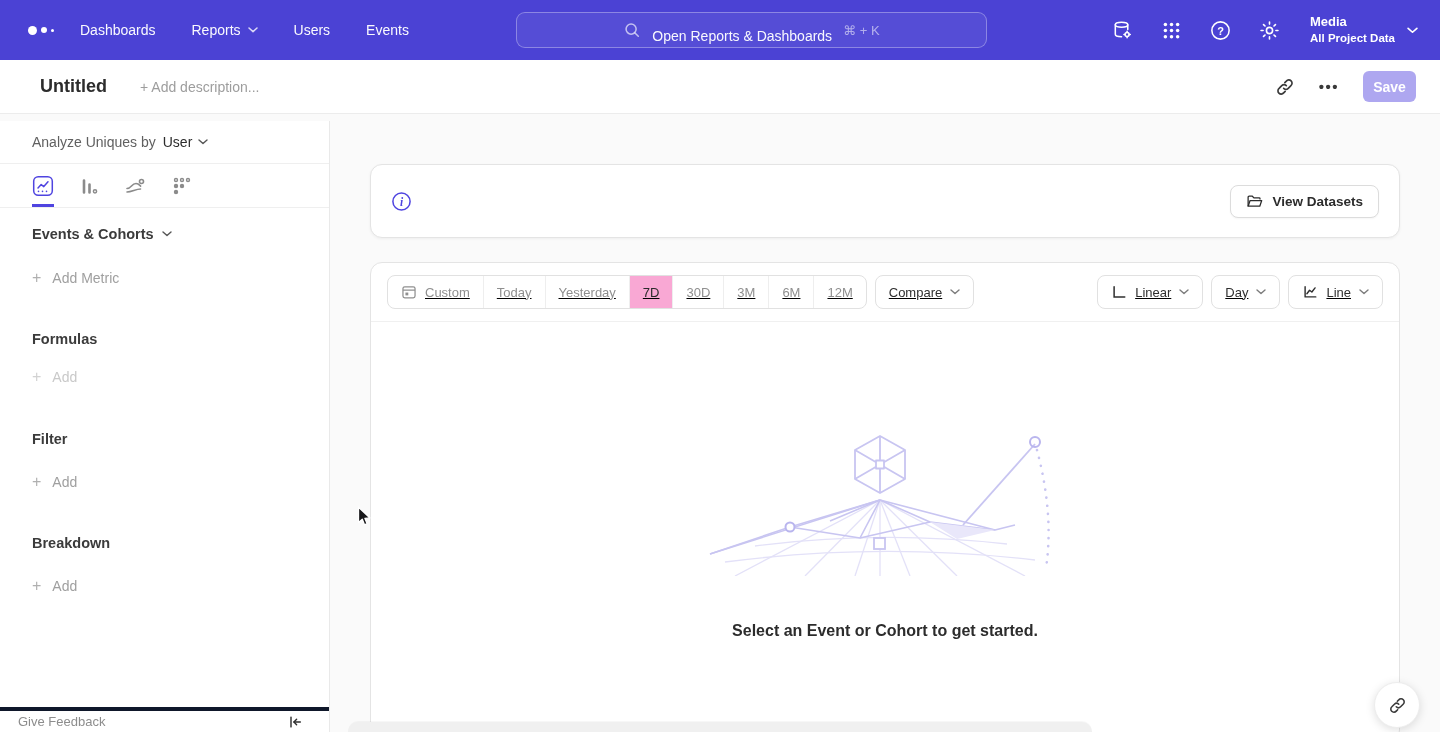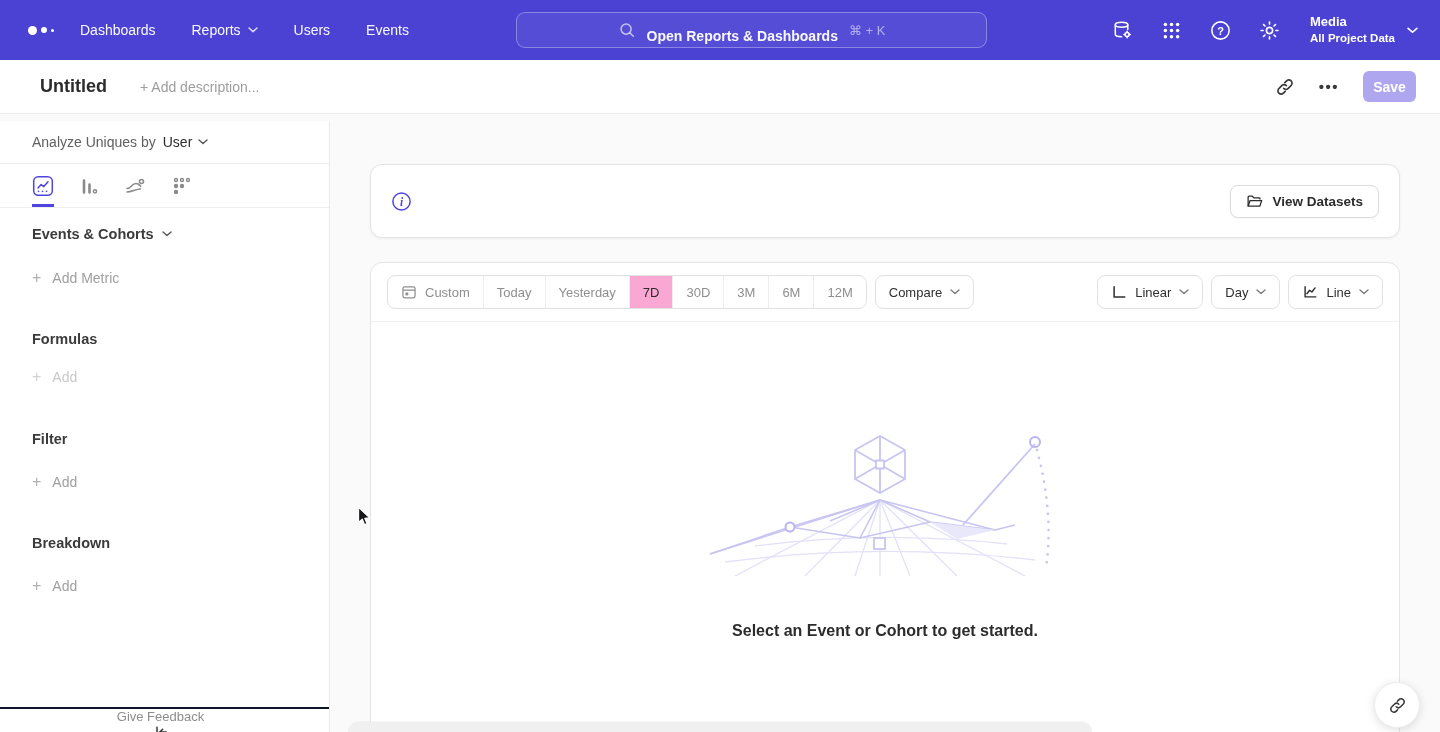--- a/index.html
+++ b/index.html
@@ -11,21 +11,21 @@
   .logo { display:flex; align-items:center; gap:4px; margin-left:28px; width:36px; cursor:pointer; }
   .logo i { background:#fff; border-radius:50%; display:block; }
   .logo i:nth-child(1){ width:9px; height:9px; }
   .logo i:nth-child(2){ width:6px; height:6px; }
   .logo i:nth-child(3){ width:3px; height:3px; }
   .nav-items { display:flex; align-items:center; gap:36px; margin-left:16px; font-size:14px; font-weight:500; }
   .nav-item { display:flex; align-items:center; gap:7px; cursor:pointer; color:rgba(255,255,255,.97); }
   .nav-item .chev { color:rgba(255,255,255,.8); }
 
   .searchpill { position:absolute; left:516px; top:12px; width:471px; height:36px; border:1px solid rgba(255,255,255,.32); background:rgba(255,255,255,.06); border-radius:9px; display:flex; align-items:center; justify-content:center; gap:11px; cursor:pointer; }
-  .searchpill .s-label { font-size:14px; font-weight:700; color:rgba(255,255,255,.96);margin-top:12px; }
+  .searchpill .s-label { font-size:14px; font-weight:400; color:rgba(255,255,255,.96);margin-top:12px; }
   .searchpill .s-short { font-size:13px; color:rgba(255,255,255,.55); }
 
   .nav-right { position:absolute; right:22px; top:0; height:60px; display:flex; align-items:center; gap:25px; }
   .nav-icon { width:24px; height:24px; color:#fff; cursor:pointer; display:flex; align-items:center; justify-content:center; }
   .project { display:flex; align-items:center; gap:12px; cursor:pointer; margin-left:4px; }
   .project .p-name { font-size:13px; font-weight:700; line-height:1.35; }
   .project .p-scope { font-size:11.5px; font-weight:600; line-height:1.35; }
 
   
   .rheader { position:absolute; top:60px; left:0; right:0; height:54px; background:#fff; border-bottom:1px solid #ececec; display:flex; align-items:center; z-index:5; }
@@ -42,35 +42,35 @@
   .sb-row1 b { color:#2c2c2c; font-weight:500; cursor:pointer; display:flex; align-items:center; gap:6px; }
   .sb-tabs { height:44px; border-bottom:1px solid #efefef; display:flex; align-items:stretch; padding-left:32px; gap:24px; }
   .sb-tab { display:flex; align-items:center; border-bottom:3px solid transparent; padding-top:3px; cursor:pointer; color:#8b8b8b; }
   .sb-tab.active { border-bottom-color:#4f44e0; color:#4f44e0; }
   .sb-heading { display:flex; align-items:center; gap:8px; padding-left:32px; font-size:14.5px; font-weight:700; color:#3b3b3b; }
   .sb-heading .chev { color:#5a5a5a; }
   .sb-add { display:flex; align-items:center; gap:11px; padding-left:32px; font-size:14px; color:#9f9f9f; cursor:pointer; }
   .sb-add .plus { font-size:16px; color:#b0b0b0; }
   .sb-add.faded { color:#c9c9c9; cursor:default; }
   .sb-add.faded .plus { color:#d2d2d2; }
-  .sb-footer { position:absolute; bottom:0; left:0; width:329px; height:25px; border-top:2px solid #0f172a; display:flex; align-items:center; justify-content:space-between; padding:0 26px 0 18px; background:#fff;flex-direction:column; }
+  .sb-footer { position:absolute; bottom:0; left:0; width:329px; height:25px; border-top:4px solid #0f172a; display:flex; align-items:center; justify-content:space-between; padding:0 26px 0 18px; background:#fff; }
   .sb-feedback { font-size:13px; color:#8d8d8d; cursor:pointer; }
   .sb-collapse { color:#2e2e2e; cursor:pointer; }
 
   
   .main { position:absolute; left:331px; top:121px; right:0; bottom:0; background:#fafafa; overflow:hidden; }
 
   .banner { position:absolute; left:39px; top:43px; width:1030px; height:74px; background:#fff; border:1px solid #e4e4e4; border-radius:12px; box-shadow:0 1px 3px rgba(0,0,0,.05); display:flex; align-items:center; padding:0 20px; }
   .banner-info { color:#4f44e0; margin-right:11px; flex:none; }
   .banner-title { font-size:15px; font-weight:700; color:#2c2c2c; }
   .banner-sub { font-size:13.5px; color:#8d8d8d; margin-top:4px; }
   .banner-btn { margin-left:auto; height:33px; padding:0 15px; background:#fff; border:1px solid #dcdcdc; border-radius:8px; display:flex; align-items:center; gap:9px; font-size:13.5px; font-weight:600; color:#2c2c2c; font-family:inherit; cursor:pointer; box-shadow:0 1px 2px rgba(0,0,0,.04); }
 
   .chartcard { position:absolute; left:39px; top:141px; width:1030px; height:480px; background:#fff; border:1px solid #e4e4e4; border-radius:12px; }
-  .toolbar { height:59px; border-bottom:1px solid #f0f0f0; display:flex; align-items:center; padding:0 16px; }
+  .toolbar { height:59px; border-bottom:1px solid #f0f0f0; display:flex; align-items:center; padding:0 16px;text-decoration:underline; }
   .seg-group { display:flex; align-items:stretch; height:34px; border:1px solid #e1e1e1; border-radius:8px; overflow:hidden; background:#fff; }
   .seg { display:flex; align-items:center; gap:8px; padding:0 13px; font-size:13px; color:#8f8f8f; border-right:1px solid #eeeeee; cursor:pointer; white-space:nowrap; }
   .seg:last-child { border-right:none; }
   .seg.active { background:#f9a8d4; color:#2b2b2b; font-weight:500; }
   .tb-btn { height:34px; padding:12px 13px; background:#fff; border:1px solid #e1e1e1; border-radius:8px; display:flex; align-items:center; gap:8px; font-size:13px; color:#2f2f2f; font-family:inherit; cursor:pointer; }
   .tb-btn .chev { color:#7c7c7c; }
   .tb-right { margin-left:auto; display:flex; gap:8px; }
   .ml8 { margin-left:8px; }
 
   .empty { text-align:center; }

